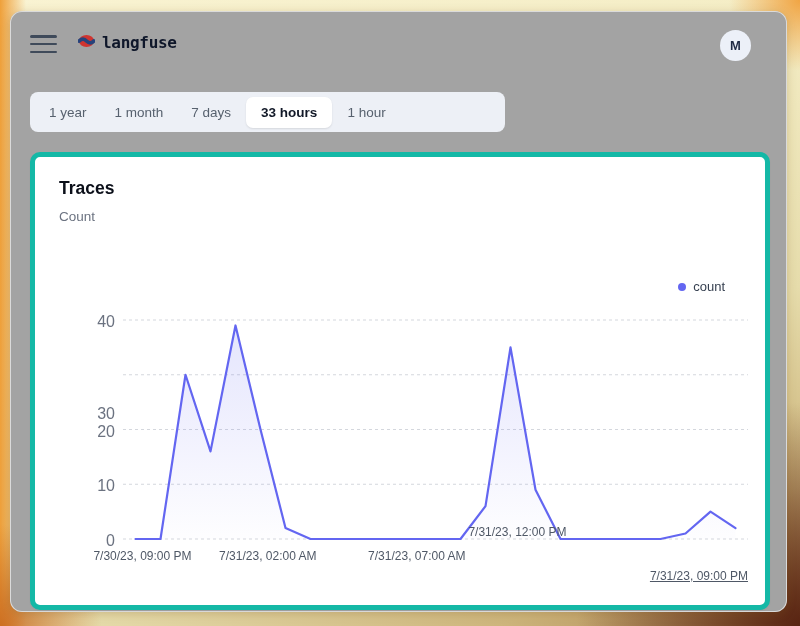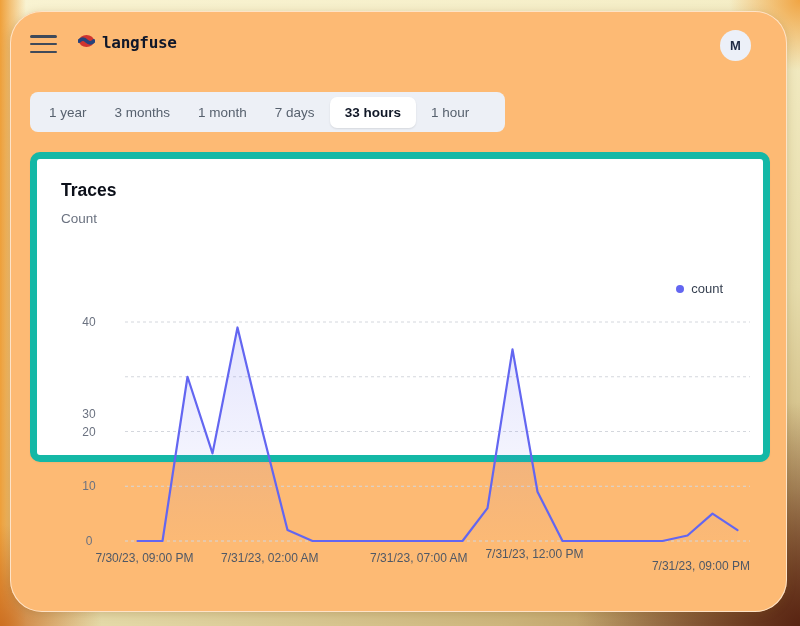--- a/index.html
+++ b/index.html
@@ -8,45 +8,45 @@
     background:
       radial-gradient(circle at 100% 100%, rgba(84,31,15,.95) 0%, rgba(84,31,15,0) 22%),
       radial-gradient(circle at 0% 100%, rgba(201,106,31,.9) 0%, rgba(201,106,31,0) 10%),
       radial-gradient(circle at 100% 0%, rgba(240,157,54,.9) 0%, rgba(240,157,54,0) 7%),
       linear-gradient(to right, #efa03a 0px, rgba(239,160,58,0) 26px),
       linear-gradient(155deg, #f9f3d2 0%, #f4edc5 38%, #e6dcab 66%, #cdb57c 86%, #a67a47 100%);
     position:relative;
   }
   .panel {
     position:absolute; left:10px; top:11px; right:13px; bottom:14px;
-    background:#fdba74; border-radius:32px;
+    background:#a3a3a3; border-radius:12px;
     box-shadow: inset 0 0 0 1px rgba(255,255,255,.6), 0 2px 10px rgba(120,80,20,.25);
   }
   
   .header { position:absolute; left:0; top:0; right:0; height:66px; }
   .hamburger { position:absolute; left:20px; top:24px; width:27px; height:18px; display:flex; flex-direction:column; justify-content:space-between; cursor:pointer; }
   .hamburger span { display:block; height:2.5px; background:#3f4a5a; border-radius:2px; }
   .brand { position:absolute; left:68px; top:22px; display:flex; align-items:center; gap:7px; }
   .brand-word { font-family:"DejaVu Sans Mono", monospace; font-weight:700; font-size:16px; color:#0f172a; letter-spacing:-0.3px; }
   .avatar { position:absolute; right:36px; top:19px; width:31px; height:31px; border-radius:50%; background:#ecf0f8; color:#1f2a44; font-size:13px; font-weight:700; display:flex; align-items:center; justify-content:center; cursor:pointer; }
   
   .tabbar { position:absolute; left:20px; top:81px; width:475px; height:40px; background:#edf0f6; border-radius:8px; display:flex; align-items:center; padding:3px 6px; gap:2px; }
   .tab { border:none; background:transparent; color:#57616e; font-family:"Liberation Sans",sans-serif; font-size:13.5px; font-weight:500; padding:8px 13px; border-radius:7px; cursor:pointer; white-space:nowrap; }
   .tab.selected { background:#ffffff; color:#111827; font-weight:700; box-shadow:0 1px 2px rgba(0,0,0,.10); padding:8px 15px; }
   
-  .card { position:absolute; left:20px; top:141px; width:740px; height:310px; background:#ffffff; border:7px solid #14b8a6; border-radius:10px; box-shadow:0 1px 2px rgba(0,0,0,.04); }
+  .card { position:absolute; left:20px; top:141px; width:740px; height:458px; background:#ffffff; border:5px solid #14b8a6; border-radius:10px; box-shadow:0 1px 2px rgba(0,0,0,.04); }
   .card-title { position:absolute; left:24px; top:21px; font-size:17.5px; font-weight:700; color:#0b0f19; }
   .card-subtitle { position:absolute; left:24px; top:52px; font-size:13.5px; color:#6b7280; }
   .legend { position:absolute; right:40px; top:122px; display:flex; align-items:center; gap:7px; }
   .legend-dot { width:8px; height:8px; border-radius:50%; }
   .legend-label { font-size:13px; color:#374151; }
   
   .plot { position:absolute; left:88px; top:163px; width:625px; height:219px; }
   .plot svg { overflow:visible; display:block; }
-  .ytick { position:absolute; width:56px; left:24px; text-align:center; font-size:12px; color:#6b7280; }
+  .ytick { position:absolute; width:56px; left:24px; text-align:right; font-size:16px; color:#6b7280; }
   .xtick { position:absolute; width:112px; text-align:right; font-size:12px; color:#4f5866; white-space:nowrap; }
 </style>
 </head>
 <body>
 
 <div class="panel">
 
   <div class="header">
     <div class="hamburger">
       <span></span>
@@ -60,21 +60,20 @@
           <path d="M1.5 8 q4.5 -4.5 8.5 0 q4.5 4.5 8.5 0" stroke="#26437c" stroke-width="4.5" fill="none" stroke-linecap="round"></path>
         </svg>
       </span>
       <span class="brand-word">langfuse</span>
     </div>
     <div class="avatar">M</div>
   </div>
 
   <div class="tabbar">
     <button class="tab">1 year</button>
-    <button class="tab">3 months</button>
     <button class="tab">1 month</button>
     <button class="tab">7 days</button>
     <button class="tab selected">33 hours</button>
     <button class="tab">1 hour</button>
   </div>
 
   <div class="card">
     <div class="card-title">Traces</div>
     <div class="card-subtitle">Count</div>
 
@@ -106,18 +105,18 @@
           <line x1="0" x2="625" y1="0" y2="0" stroke="#d4d7dd" stroke-width="1" stroke-dasharray="3 3"></line>
           <path d="M12.5 219.00L37.5 219.00L62.5 54.75L87.5 131.40L112.5 5.48L137.5 109.50L162.5 208.05L187.5 219.00L212.5 219.00L237.5 219.00L262.5 219.00L287.5 219.00L312.5 219.00L337.5 219.00L362.5 186.15L387.5 27.38L412.5 169.72L437.5 219.00L462.5 219.00L487.5 219.00L512.5 219.00L537.5 219.00L562.5 213.53L587.5 191.63L612.5 208.05L612.5 219L12.5 219Z" fill="url(#ag)" stroke="none"></path>
           <path d="M12.5 219.00L37.5 219.00L62.5 54.75L87.5 131.40L112.5 5.48L137.5 109.50L162.5 208.05L187.5 219.00L212.5 219.00L237.5 219.00L262.5 219.00L287.5 219.00L312.5 219.00L337.5 219.00L362.5 186.15L387.5 27.38L412.5 169.72L437.5 219.00L462.5 219.00L487.5 219.00L512.5 219.00L537.5 219.00L562.5 213.53L587.5 191.63L612.5 208.05" fill="none" stroke="#6366f1" stroke-width="2.2" stroke-linejoin="round" stroke-linecap="round"></path>
         </svg>
     </div>
 
     <div id="xticks">
         <div class="xtick" style="left: 44.5px; top: 392px;">7/30/23, 09:00 PM</div>
         <div class="xtick" style="left: 169.5px; top: 392px;">7/31/23, 02:00 AM</div>
         <div class="xtick" style="left: 294.5px; top: 392px; margin-left: 24px;">7/31/23, 07:00 AM</div>
-        <div class="xtick" style="left: 419.5px; top: 388px; margin-left: 15px;">7/31/23, 12:00 PM</div>
-        <div class="xtick" style="left: 601px; top: 400px;">7/31/23, 09:00 PM</div>
+        <div class="xtick" style="left: 419.5px; top: 368px;">7/31/23, 12:00 PM</div>
+        <div class="xtick" style="left: 601px; top: 412px; text-decoration: underline;">7/31/23, 09:00 PM</div>
       </div>
   </div>
 
 </div>
 
 </body></html>

